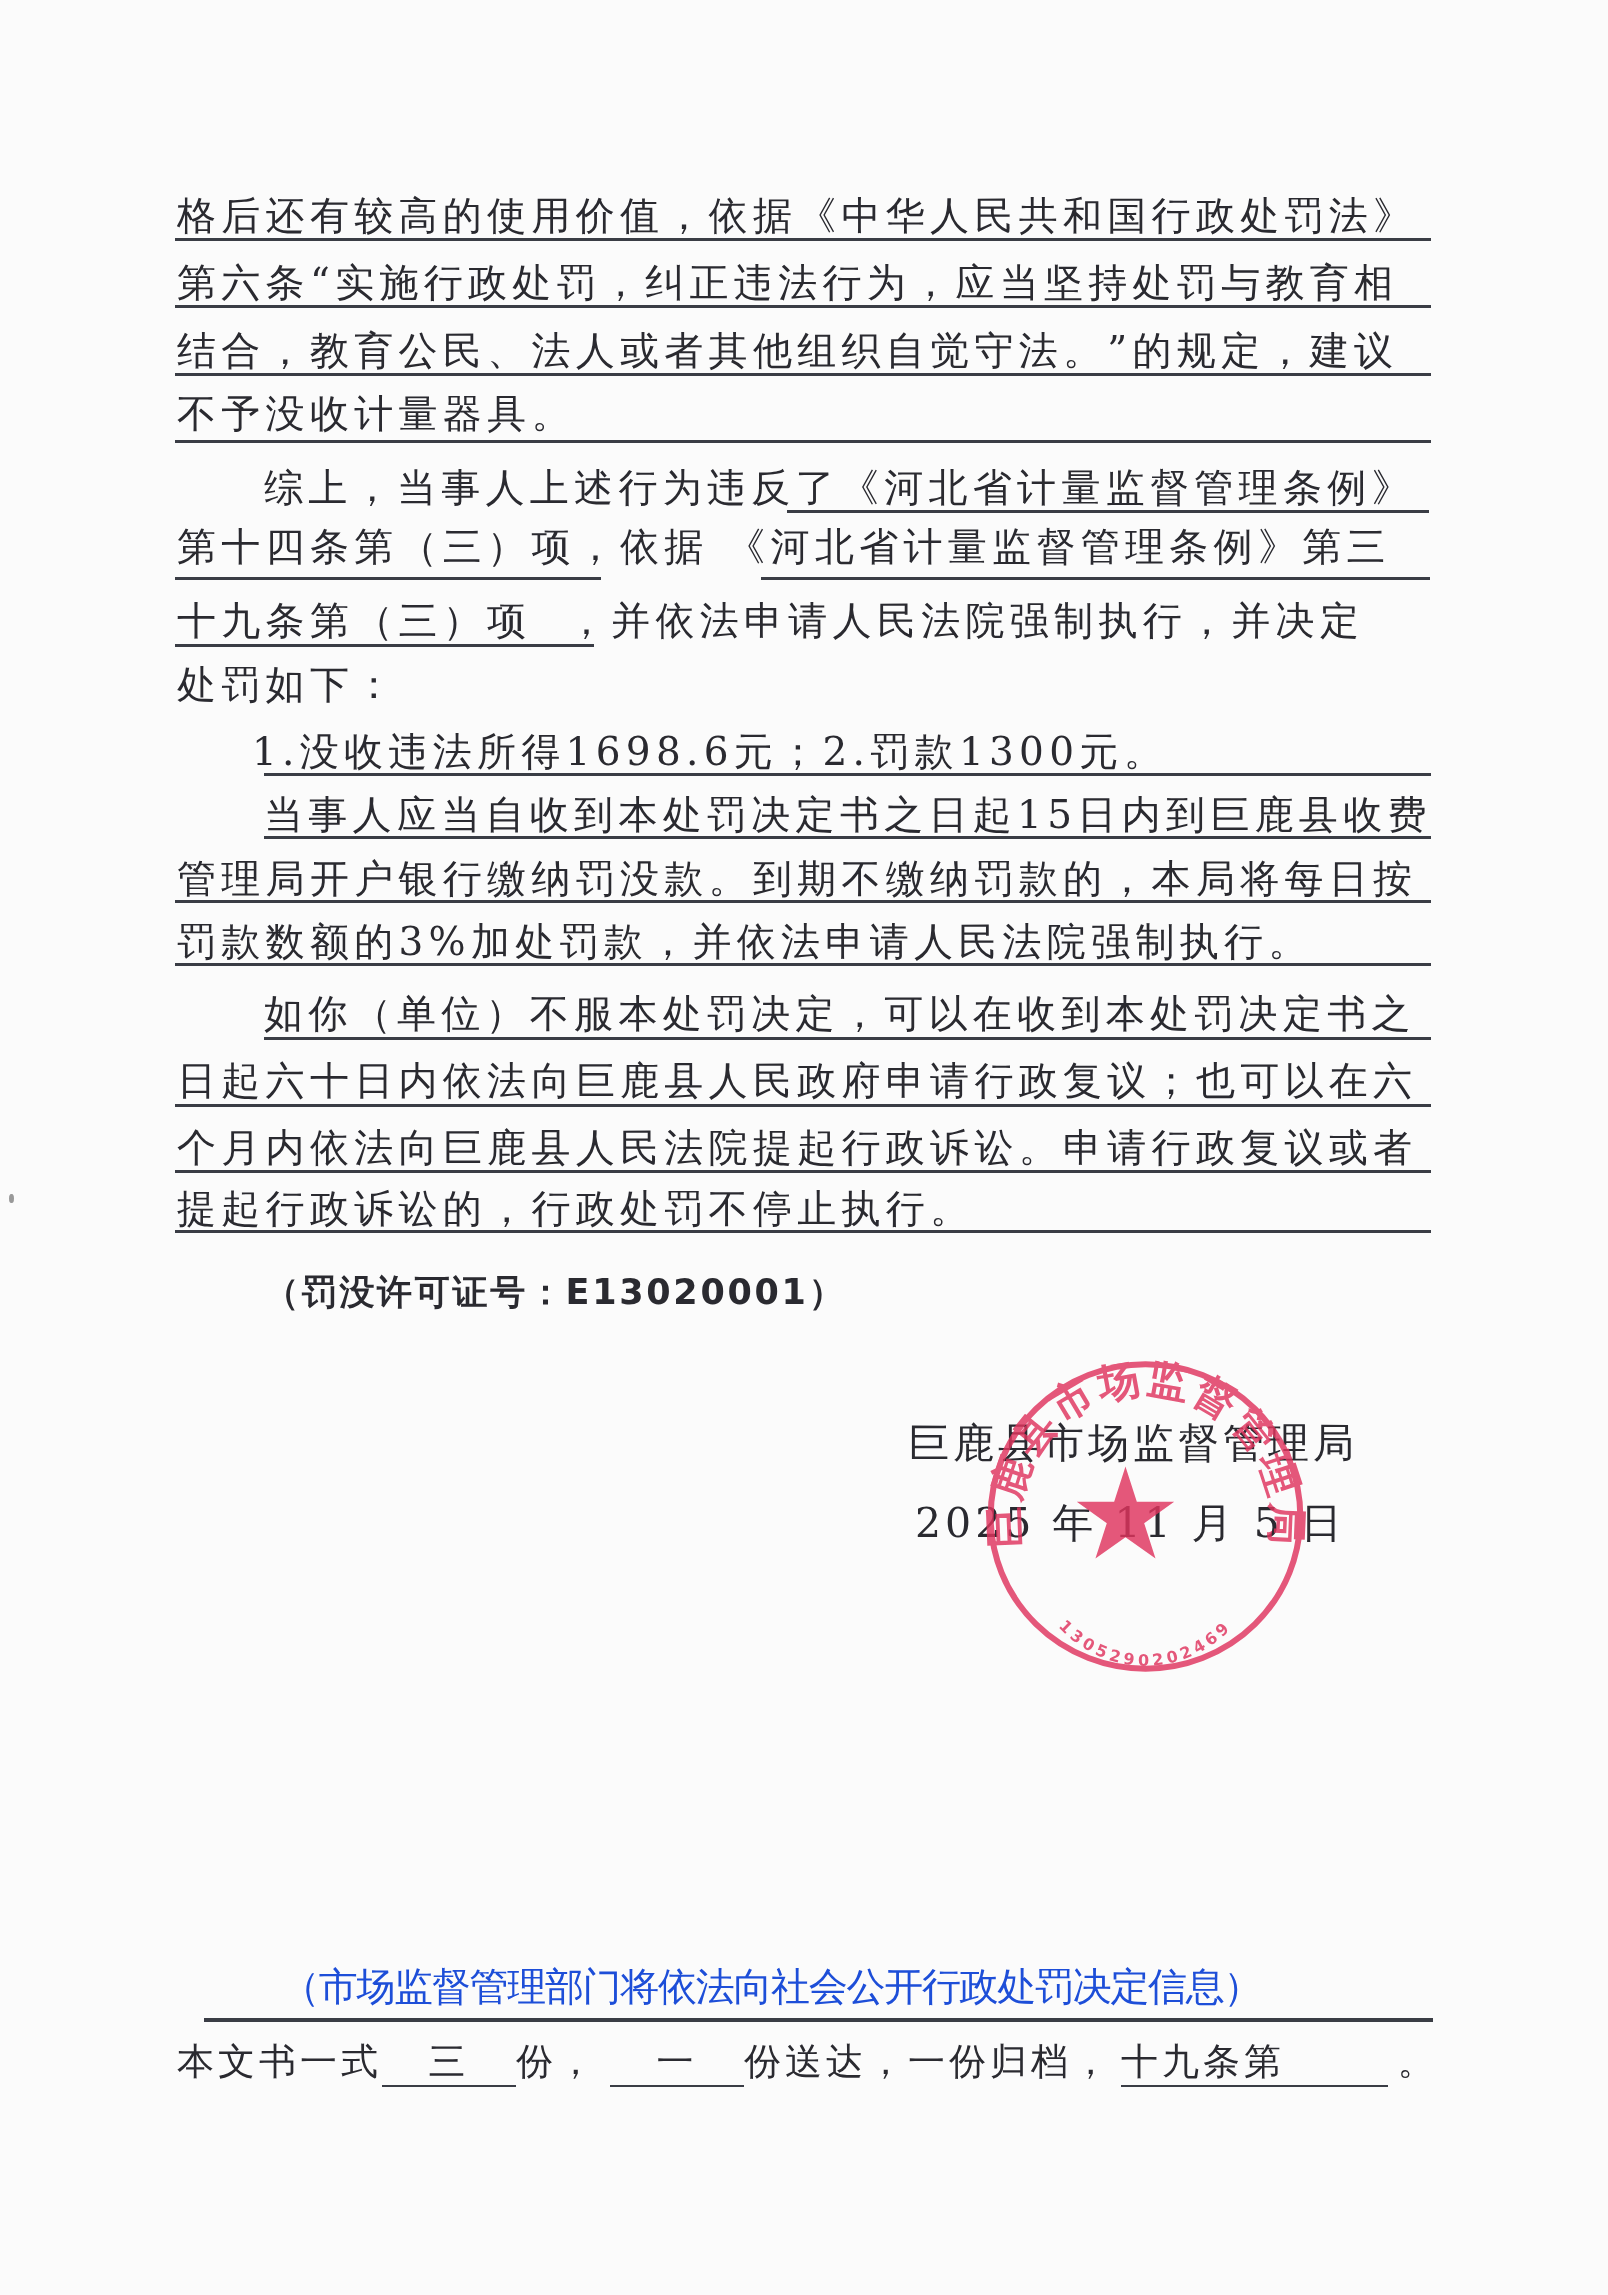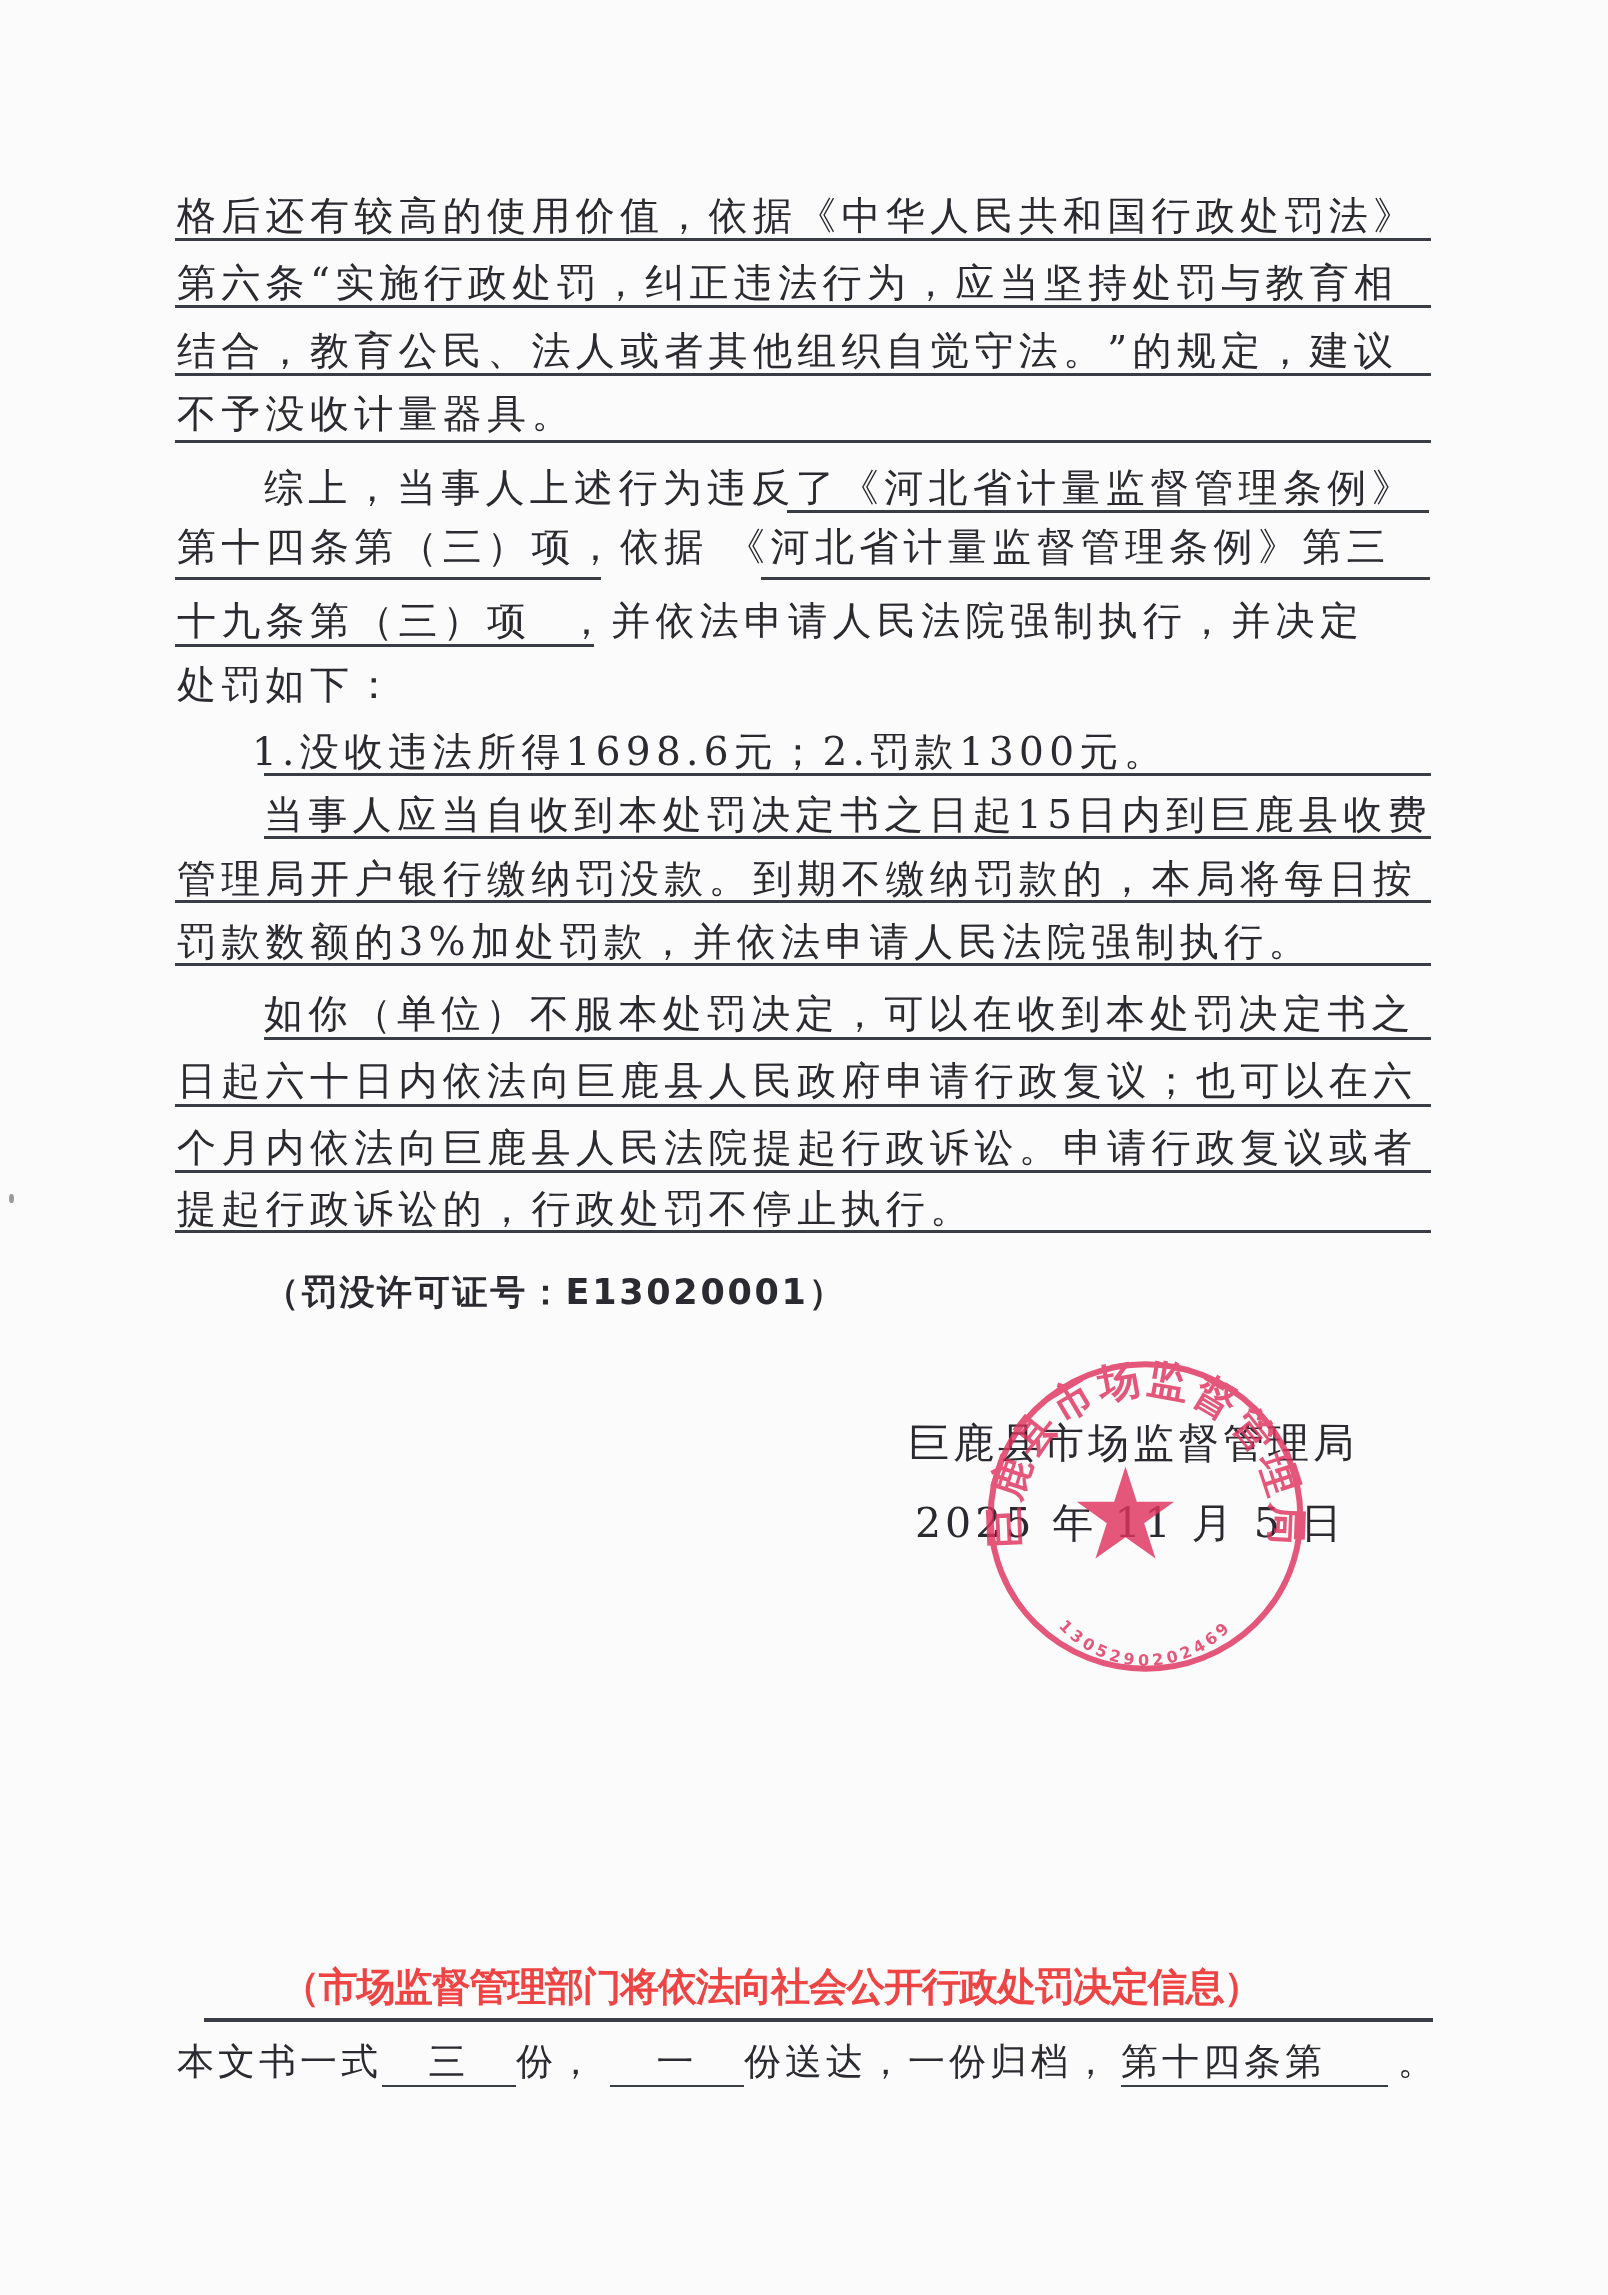--- a/index.html
+++ b/index.html
@@ -19,22 +19,22 @@
     position:absolute; height:2.7px; background:#3a3d45;
   }
   .permit {
     position:absolute; left:264px; top:1269px; font-size:35px; font-weight:bold;
     font-family:"DejaVu Sans","Liberation Sans",sans-serif; letter-spacing:2.7px; color:#2a2a30;
   }
   .sig {
     position:absolute; font-size:41px; letter-spacing:4px; white-space:nowrap; color:#2a2a30;
   }
   .notice {
-    position:absolute; left:281px; top:1960px; font-size:39px; font-weight:bold;
-    font-family:"DejaVu Sans","Liberation Sans",sans-serif; letter-spacing:-1.3px; color:#ef4444;
+    position:absolute; left:281px; top:1960px; font-size:39px; font-weight:normal;
+    font-family:"DejaVu Sans","Liberation Sans",sans-serif; letter-spacing:-1.3px; color:#1d4ed8;
     white-space:nowrap;
   }
   .copies {
     position:absolute; left:177px; top:2037px; font-size:37px; white-space:nowrap; letter-spacing:4px;
   }
   .blank { display:inline-block; text-align:center; border-bottom:2.7px solid #3a3d45; line-height:47px; }
   .stamp { position:absolute; left:982px; top:1356px; width:327px; height:321px; pointer-events:none; }
   .speck { position:absolute; left:9.4px; top:1194px; width:4.7px; height:9.4px; border-radius:50%; background:#999; }
 </style>
 </head>
@@ -125,17 +125,17 @@
       <text font-size="24" fill="#e0345e" font-family="DejaVu Sans, sans-serif" font-weight="bold" letter-spacing="6">
         <textPath href="#codePath" startOffset="50%" text-anchor="middle">1305290202469</textPath>
       </text>
     </g>
   </svg>
 
   <div class="notice">（市场监督管理部门将依法向社会公开行政处罚决定信息）</div>
   <div class="ul" style="left:204px; top:2018px; width:1229px; height:4px;"></div>
 
   <div class="copies">
-    <span>本文书一式</span><span class="blank" style="width:134px;">三</span><span>份，</span><span class="blank" style="width:134px; margin-left:12px;">一</span><span>份送达，一份归档，</span><span class="blank" style="width:267px; margin-left:8px; text-align:left;">第十四条第</span><span style="margin-left:9.4px;">。</span>
+    <span>本文书一式</span><span class="blank" style="width:134px;">三</span><span>份，</span><span class="blank" style="width:134px; margin-left:12px;">一</span><span>份送达，一份归档，</span><span class="blank" style="width:267px; margin-left:8px; text-align:left;">十九条第</span><span style="margin-left:9.4px;">。</span>
   </div>
 
 </div>
 
 
 </body></html>

